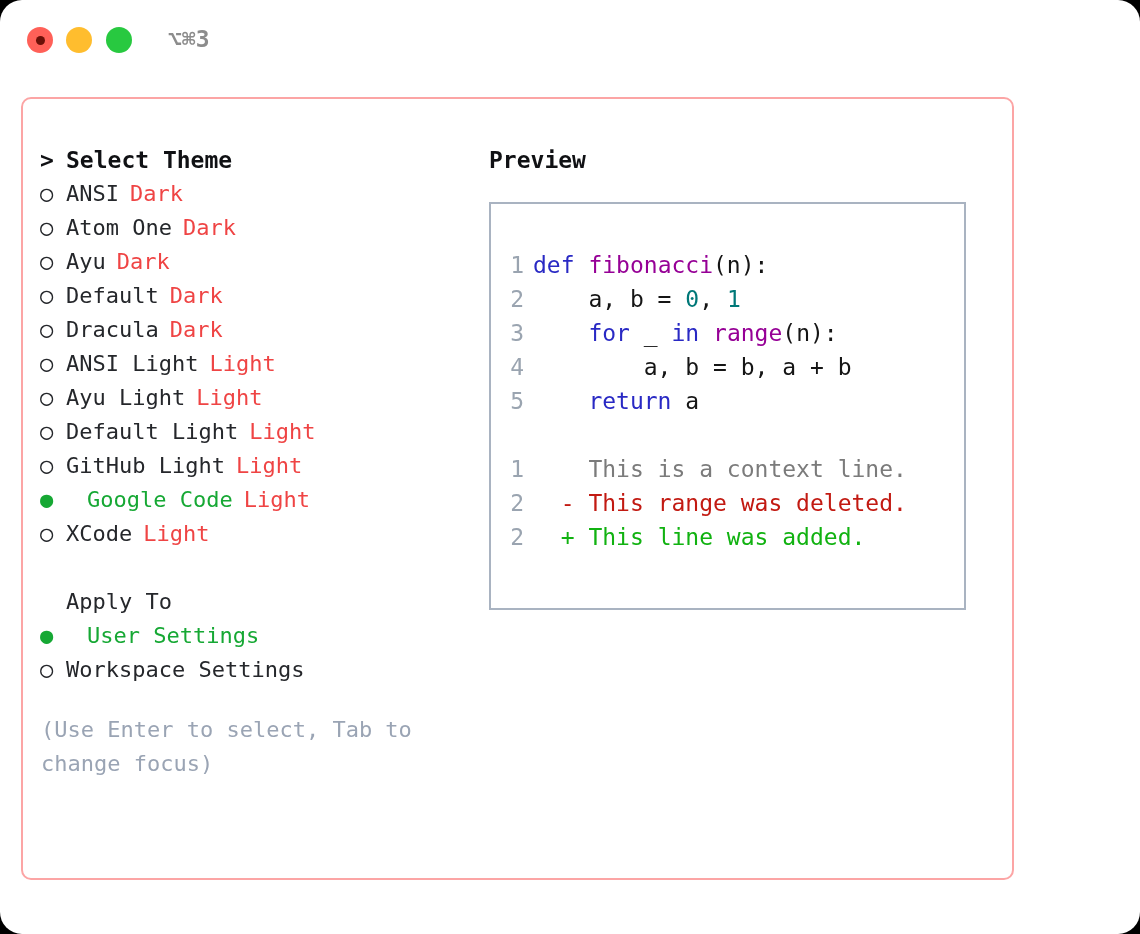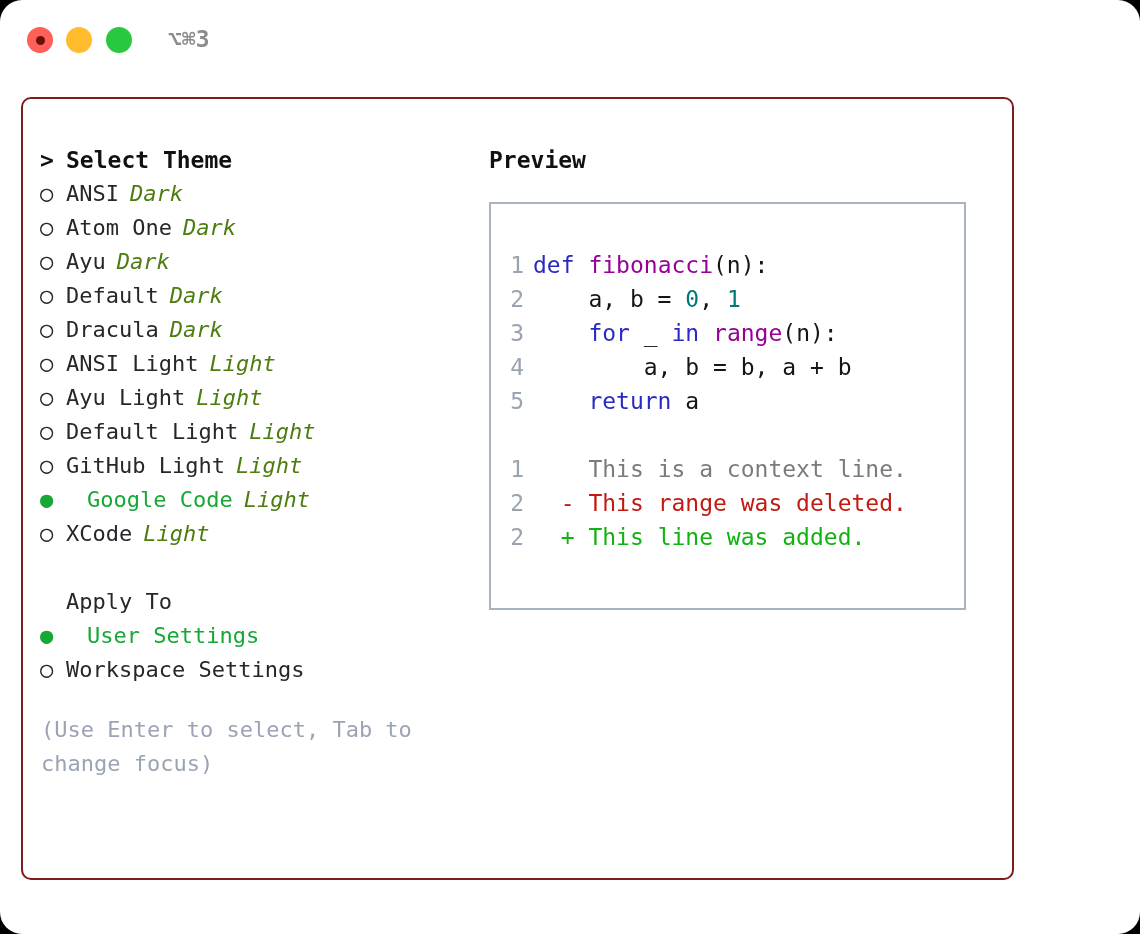--- a/index.html
+++ b/index.html
@@ -48,21 +48,21 @@
     font-weight: 700;
     letter-spacing: 0px;
     color: #8c8c8c;
     line-height: 31px;
   }
   
   #panel {
     position: absolute;
     left: 21px; top: 97px;
     width: 993px; height: 783px;
-    border: 2px solid #7f1d1d;
+    border: 2px solid #fca5a5;
     border-radius: 10px;
     background: #ffffff;
     padding-left: 20px;
   }
   
   #left-col {
     position: absolute;
     left: 17px; top: 44px;
     width: 460px;
   }
@@ -82,23 +82,22 @@
   .marker.on { color: #16a834; }
   .hdr-row {
     font-weight: 700;
     font-size: 23px;
     color: #101114;
   }
   .hdr-row .marker { font-weight: 700; color: #101114; }
   .theme-name { color: #25272b; }
   .theme-name.sel { color: #16a834; margin-left: 21px; }
   .variant {
-    color: #4d7c0f;
+    color: #ef4444;
     margin-left: 11px;
-    font-style: italic;
   }
   .row.sel .marker { color: #16a834; }
   .spacer-row { height: 34px; }
   #hint {
     margin-top: 26px;
     padding-left: 1px;
     font-size: 22px;
     line-height: 34px;
     color: #9aa4b4;
     width: 410px;

